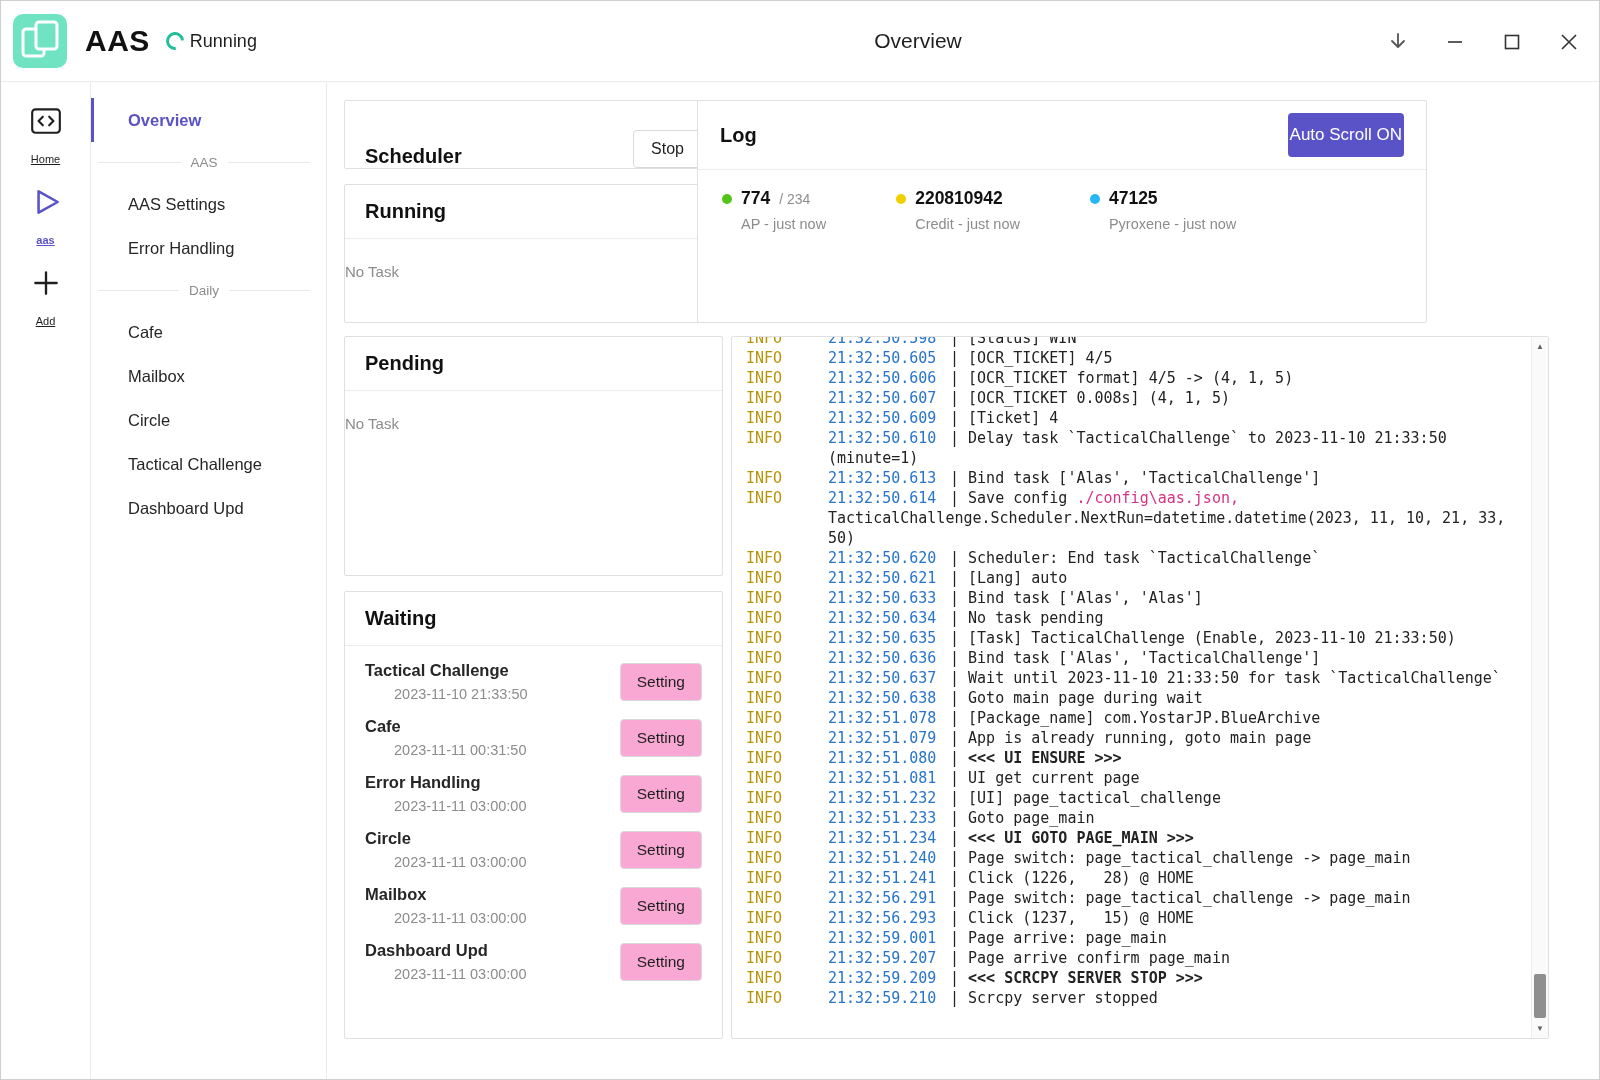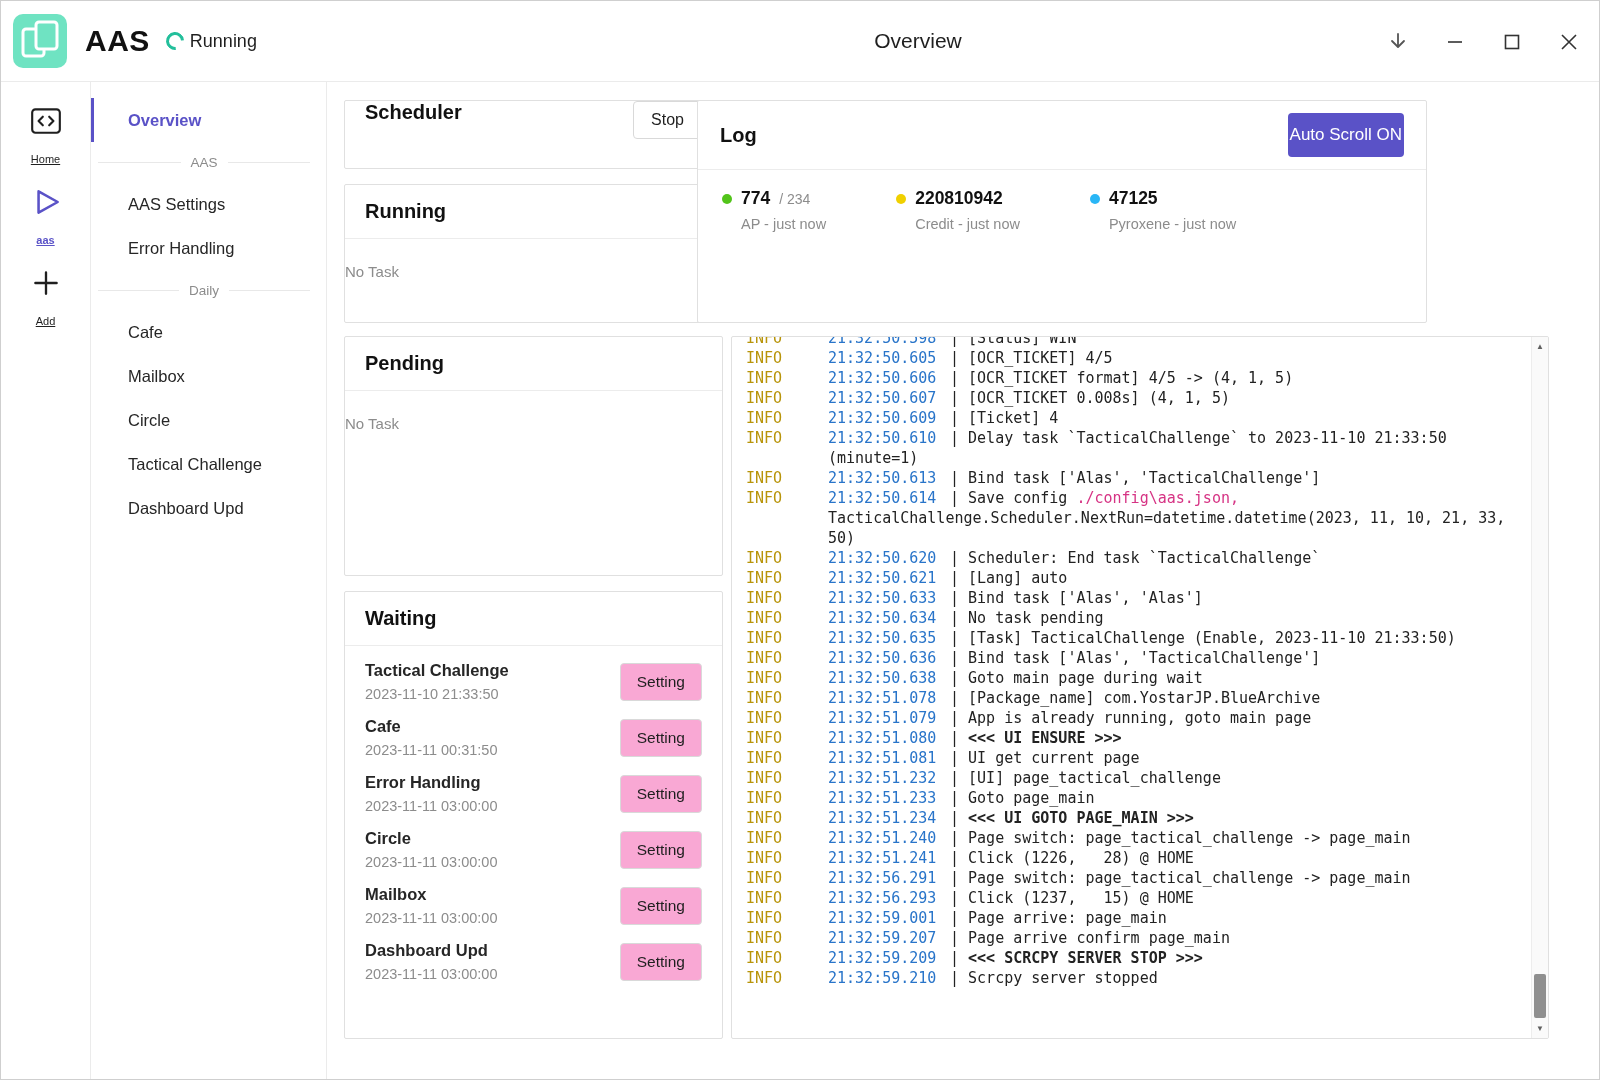--- a/index.html
+++ b/index.html
@@ -38,29 +38,29 @@
   .sidebar-divider .dlabel { padding:0 10px; font-size:13.5px; color:#8c8c8c; }
 
   
   .card { position:absolute; background:#fff; border:1px solid #e0e0e0; border-radius:2px; }
   .card-title { font-size:20px; font-weight:bold; color:#111; }
   .card-head { height:54px; display:flex; align-items:center; padding:0 20px; border-bottom:1px solid #ececec; }
   .btn-outline { border:1px solid #d9d9d9; border-radius:4px; background:#fff; font-size:16px; color:#1f1f1f;
     padding:9px 17px; cursor:pointer; font-family:"Liberation Sans",sans-serif; }
   .empty-text { text-align:left; color:#8c8c8c; font-size:15px; padding-top:24px; }
 
-  #card-scheduler { left:343px; top:99px; width:379px; height:69px; display:flex; align-items:flex-start; justify-content:space-between; padding:0 20px; }
+  #card-scheduler { left:343px; top:99px; width:379px; height:69px; display:flex; align-items:flex-end; justify-content:space-between; padding:0 20px; }
   #card-running   { left:343px; top:183px; width:379px; height:139px; }
   #card-pending   { left:343px; top:335px; width:379px; height:240px; }
   #card-waiting   { left:343px; top:590px; width:379px; height:448px; }
 
   .wait-list { padding:15px 20px 0 20px; }
   .wait-row { display:flex; align-items:center; justify-content:space-between; margin-bottom:15px; }
   .wait-name { font-size:16.5px; font-weight:bold; color:#262626; }
-  .wait-time { font-size:14.5px; color:#8c8c8c; margin-top:6px; }
+  .wait-time { font-size:14.5px; color:#8c8c8c; margin-top:6px;margin-left:29px; }
   .setting-btn { border:1px solid #d9d9d9; border-radius:4px; background:#f9a8d4; font-size:15.5px; color:#1f1f1f;
     padding:9px 16px; cursor:pointer; font-family:"Liberation Sans",sans-serif; }
 
   
   #card-log { left:696px; top:99px; width:730px; height:223px; }
   #card-log .card-head { height:69px; justify-content:space-between; padding:0 22px; }
   .autoscroll-btn { background:var(--accent); color:#fff; border:none; border-radius:4px;
     padding:12px 2px; font-size:17px; cursor:pointer; font-family:"Liberation Sans",sans-serif; }
   .stats-row { display:flex; gap:70px; padding:18px 24px; }
   .stat-top { display:flex; align-items:center; gap:9px; }
@@ -284,20 +284,21 @@
       <div class="log-line"><span class="lv">INFO</span><span class="tm">21:32:50.609</span><span class="sep">| </span><span>[Ticket] 4</span></div>
       <div class="log-line"><span class="lv">INFO</span><span class="tm">21:32:50.610</span><span class="sep">| </span><span>Delay task `TacticalChallenge` to 2023-11-10 21:33:50 (minute=1)</span></div>
       <div class="log-line"><span class="lv">INFO</span><span class="tm">21:32:50.613</span><span class="sep">| </span><span>Bind task ['Alas', 'TacticalChallenge']</span></div>
       <div class="log-line"><span class="lv">INFO</span><span class="tm">21:32:50.614</span><span class="sep">| </span><span>Save config </span><span class="seg-pink">./config\aas.json,</span><span> TacticalChallenge.Scheduler.NextRun=datetime.datetime(2023, 11, 10, 21, 33, 50)</span></div>
       <div class="log-line"><span class="lv">INFO</span><span class="tm">21:32:50.620</span><span class="sep">| </span><span>Scheduler: End task `TacticalChallenge`</span></div>
       <div class="log-line"><span class="lv">INFO</span><span class="tm">21:32:50.621</span><span class="sep">| </span><span>[Lang] auto</span></div>
       <div class="log-line"><span class="lv">INFO</span><span class="tm">21:32:50.633</span><span class="sep">| </span><span>Bind task ['Alas', 'Alas']</span></div>
       <div class="log-line"><span class="lv">INFO</span><span class="tm">21:32:50.634</span><span class="sep">| </span><span>No task pending</span></div>
       <div class="log-line"><span class="lv">INFO</span><span class="tm">21:32:50.635</span><span class="sep">| </span><span>[Task] TacticalChallenge (Enable, 2023-11-10 21:33:50)</span></div>
       <div class="log-line"><span class="lv">INFO</span><span class="tm">21:32:50.636</span><span class="sep">| </span><span>Bind task ['Alas', 'TacticalChallenge']</span></div>
+      <div class="log-line"><span class="lv">INFO</span><span class="tm">21:32:50.637</span><span class="sep">| </span><span>Wait until 2023-11-10 21:33:50 for task `TacticalChallenge`</span></div>
       <div class="log-line"><span class="lv">INFO</span><span class="tm">21:32:50.638</span><span class="sep">| </span><span>Goto main page during wait</span></div>
       <div class="log-line"><span class="lv">INFO</span><span class="tm">21:32:51.078</span><span class="sep">| </span><span>[Package_name] com.YostarJP.BlueArchive</span></div>
       <div class="log-line"><span class="lv">INFO</span><span class="tm">21:32:51.079</span><span class="sep">| </span><span>App is already running, goto main page</span></div>
       <div class="log-line"><span class="lv">INFO</span><span class="tm">21:32:51.080</span><span class="sep">| </span><span class="seg-bold">&lt;&lt;&lt; UI ENSURE &gt;&gt;&gt;</span></div>
       <div class="log-line"><span class="lv">INFO</span><span class="tm">21:32:51.081</span><span class="sep">| </span><span>UI get current page</span></div>
       <div class="log-line"><span class="lv">INFO</span><span class="tm">21:32:51.232</span><span class="sep">| </span><span>[UI] page_tactical_challenge</span></div>
       <div class="log-line"><span class="lv">INFO</span><span class="tm">21:32:51.233</span><span class="sep">| </span><span>Goto page_main</span></div>
       <div class="log-line"><span class="lv">INFO</span><span class="tm">21:32:51.234</span><span class="sep">| </span><span class="seg-bold">&lt;&lt;&lt; UI GOTO PAGE_MAIN &gt;&gt;&gt;</span></div>
       <div class="log-line"><span class="lv">INFO</span><span class="tm">21:32:51.240</span><span class="sep">| </span><span>Page switch: page_tactical_challenge -&gt; page_main</span></div>
       <div class="log-line"><span class="lv">INFO</span><span class="tm">21:32:51.241</span><span class="sep">| </span><span>Click (1226,   28) @ HOME</span></div>

